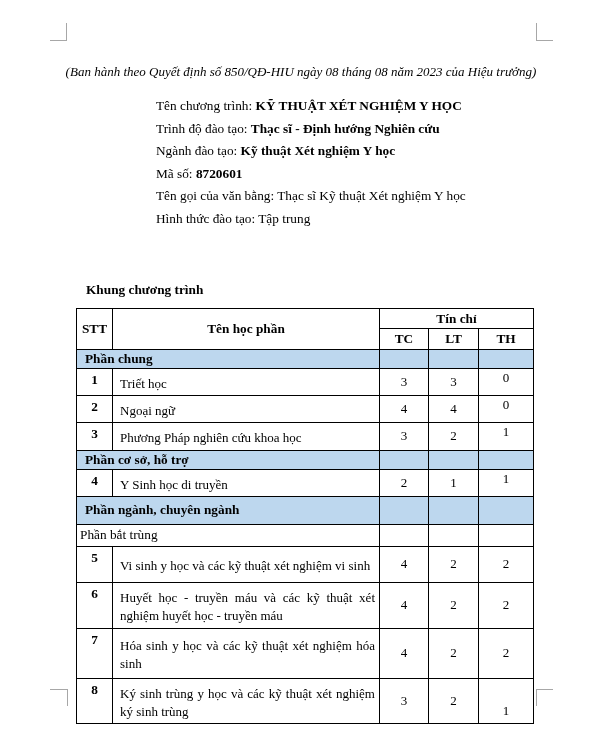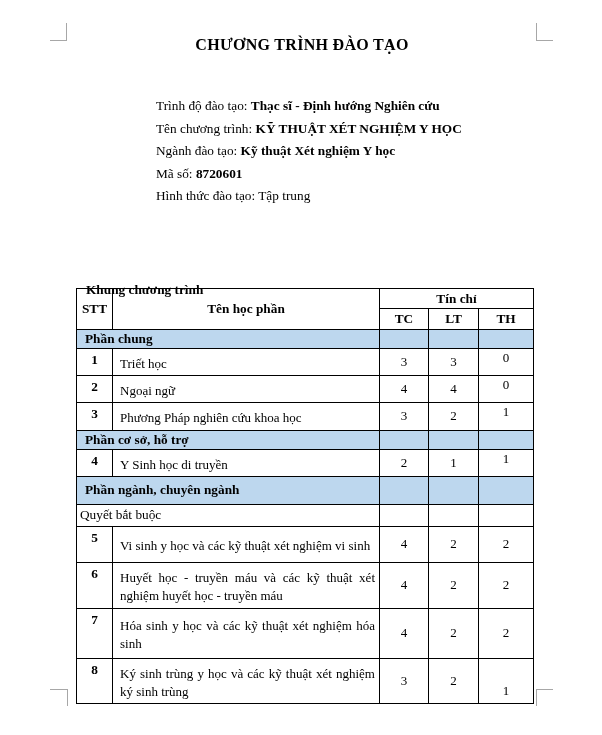--- a/index.html
+++ b/index.html
@@ -31,21 +31,21 @@
     position: absolute; left: 36px; top: 64px; width: 530px;
     text-align: center; font-size: 13px; font-style: italic;
   }
   .info { position: absolute; left: 156px; top: 95px; font-size: 13.3px; }
   .info-line { line-height: 22.6px; white-space: pre; }
   .info-value.bold { font-weight: bold; }
 
   .table-heading { position: absolute; left: 66px; top: 282px; font-size: 13.3px; font-weight: bold; margin-left: 20px; }
 
   table.curriculum {
-    position: absolute; left: 76px; top: 288px;
+    position: absolute; left: 76px; top: 308px;
     border-collapse: collapse; table-layout: fixed;
     font-size: 13px; border: 1.5px solid var(--border);
   }
   table.curriculum th, table.curriculum td { border: 1px solid var(--border); overflow: hidden; }
   thead th { font-weight: bold; text-align: center; vertical-align: middle; font-size: 13.3px; padding: 0; }
   thead tr:first-child { height: 20px; }
   thead tr:last-child  { height: 21px; }
 
   tbody td.stt  { font-weight: bold; text-align: center; vertical-align: top; padding-top: 3px; font-size: 13.3px; }
   tbody td.name { text-align: justify; padding: 6px 4px 2px 7px; line-height: 1.4; vertical-align: middle; font-family: Liberation Serif, serif; }
@@ -72,27 +72,28 @@
 </style>
 </head>
 <body>
 
 <div class="page">
   <div class="crop crop-tl"></div>
   <div class="crop crop-tr"></div>
   <div class="crop crop-bl"></div>
   <div class="crop crop-br"></div>
 
-  <div class="title">CHƯƠNG TRÌNH ĐÀO TẠO</div>
+  <div class="subtitle">(Ban hành theo Quyết định số 850/QĐ-HIU ngày 08 tháng 08 năm 2023 của Hiệu trưởng)</div>
 
   <div class="info" id="info-block">
+      <div class="info-line"><span class="info-label">Tên chương trình: </span><span class="info-value bold">KỸ THUẬT XÉT NGHIỆM Y HỌC</span></div>
       <div class="info-line"><span class="info-label">Trình độ đào tạo: </span><span class="info-value bold">Thạc sĩ - Định hướng Nghiên cứu</span></div>
-      <div class="info-line"><span class="info-label">Tên chương trình: </span><span class="info-value bold">KỸ THUẬT XÉT NGHIỆM Y HỌC</span></div>
       <div class="info-line"><span class="info-label">Ngành đào tạo: </span><span class="info-value bold">Kỹ thuật Xét nghiệm Y học</span></div>
       <div class="info-line"><span class="info-label">Mã số: </span><span class="info-value bold">8720601</span></div>
+      <div class="info-line"><span class="info-label">Tên gọi của văn bằng: </span><span class="info-value">Thạc sĩ Kỹ thuật Xét nghiệm Y học</span></div>
       <div class="info-line"><span class="info-label">Hình thức đào tạo: </span><span class="info-value">Tập trung</span></div>
     </div>
 
   <div class="table-heading">Khung chương trình</div>
 
   <table class="curriculum">
     <colgroup>
       <col style="width:36px">
         <col style="width:267px">
         <col style="width:49px">
@@ -152,21 +153,21 @@
           <td class="num">1</td>
           <td class="num va-top">1</td>
         </tr>
         <tr class="section">
           <td colspan="2" class="section-label">Phần ngành, chuyên ngành</td>
           <td class="num"></td>
           <td class="num"></td>
           <td class="num"></td>
         </tr>
         <tr class="subsection">
-          <td colspan="2" class="section-label">Quyết bắt buộc</td>
+          <td colspan="2" class="section-label">Phần bắt trùng</td>
           <td class="num"></td>
           <td class="num"></td>
           <td class="num"></td>
         </tr>
         <tr>
           <td class="stt">5</td>
           <td class="name">Vi sinh y học và các kỹ thuật xét nghiệm vi sinh</td>
           <td class="num">4</td>
           <td class="num">2</td>
           <td class="num">2</td>

